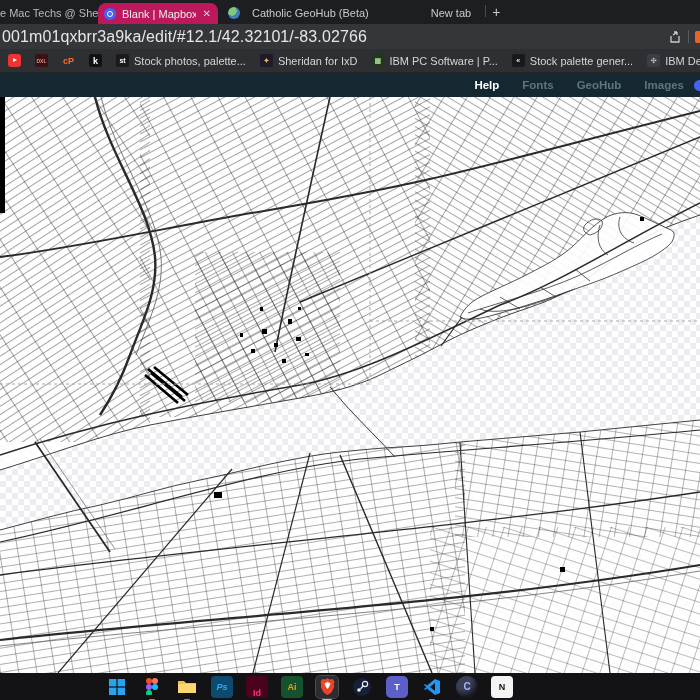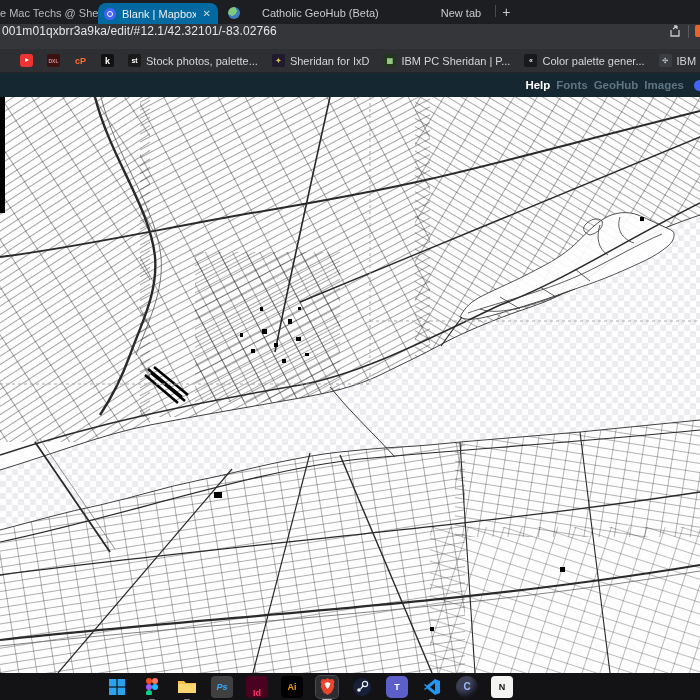--- a/index.html
+++ b/index.html
@@ -3,69 +3,69 @@
 <meta charset="utf-8">
 <style>
   * { margin:0; padding:0; box-sizing:border-box; }
   html,body { width:700px; height:700px; overflow:hidden; background:#000;
     font-family:"Liberation Sans", sans-serif; }
   .screen { width:700px; height:700px; display:flex; flex-direction:column; }
 
   
   .tabbar { height:24px; background:#1d1e21; display:flex; align-items:flex-end; color:#c9cacc; font-size:11px; position:relative; }
   .tab-partial { width:98px; overflow:hidden; white-space:nowrap; padding:0 4px 5px 0; color:#b9babc; }
-  .tab-active { background:#0369a1; border-radius:8px 8px 0 0; height:21px; width:120px;
+  .tab-active { background:#be185d; border-radius:8px 8px 0 0; height:21px; width:120px;
     display:flex; align-items:center; gap:6px; padding:0 6px; color:#ececee; }
   .tab-active .ttl { flex:1; overflow:hidden; white-space:nowrap; }
   .tab-close { color:#d6d7d9; font-size:10px; cursor:default; padding:0 1px; }
-  .tab { display:flex; align-items:center; gap:22px; padding:0 8px 5px 10px; white-space:nowrap; }
+  .tab { display:flex; align-items:center; gap:12px; padding:0 8px 5px 10px; white-space:nowrap; }
   .favicon { width:12px; height:12px; border-radius:50%; flex:0 0 auto; position:relative; }
   .fav-mapbox { background:#4264fb; }
   .fav-mapbox::after { content:""; position:absolute; inset:3px; border-radius:50%; border:1.5px solid #fff; }
   .fav-globe { background:radial-gradient(circle at 35% 35%, #7ec97e 0 40%, #3f7fc1 41% 75%, #2a5d93 76%); }
   .tab-sep { width:1px; height:12px; background:#4a4b4f; margin:0 6px 7px 6px; }
   .tab-plus { color:#c9cacc; font-size:14px; padding-bottom:4px; }
 
   
-  .urlbar { height:25px; background:#35363a; display:flex; align-items:flex-start; color:#e6e6e8; font-size:12px; }
+  .urlbar { height:25px; background:#35363a; display:flex; align-items:center; color:#e6e6e8; font-size:16px; }
   .url-text { padding-left:2px; flex:1; white-space:nowrap; overflow:hidden; letter-spacing:.1px; }
   .url-icons { display:flex; align-items:center; gap:6px; padding-right:0; }
   .share-ic { width:14px; height:14px; }
   .url-sep { width:1px; height:13px; background:#5a5b5f; }
   .ext-partial { width:5px; height:12px; background:#e8632c; border-radius:2px 0 0 2px; }
 
   
   .bookmarks { height:24px; background:#2e2f33; display:flex; align-items:center; gap:14px;
-    padding:0 20px; font-size:11px; color:#d4d5d7; overflow:hidden; border-bottom:1px solid #242529; }
+    padding:0 8px; font-size:11px; color:#d4d5d7; overflow:hidden; border-bottom:1px solid #242529; }
   .bm { display:flex; align-items:center; gap:5px; white-space:nowrap; flex:0 0 auto; }
   .bm-ic { width:13px; height:13px; border-radius:2px; display:flex; align-items:center; justify-content:center;
     font-size:7px; font-weight:bold; flex:0 0 auto; }
   .yt { background:#e33; position:relative; border-radius:3px; }
   .yt::after { content:""; position:absolute; left:5px; top:4px; border-left:4px solid #fff; border-top:2.5px solid transparent; border-bottom:2.5px solid transparent; }
 
   
   .studio { height:24px; background:#152731; display:flex; align-items:center; justify-content:flex-end;
-    gap:6px; padding-right:16px; font-size:11.5px; font-weight:bold; position:relative; }
+    gap:23px; padding-right:16px; font-size:11.5px; font-weight:bold; position:relative; }
   .studio .mi { color:#5e7682; }
   .studio .mi.on { color:#ffffff; }
   .studio-avatar { position:absolute; right:-5px; top:7px; width:11px; height:11px; border-radius:50%; background:#4264fb; }
 
   
   .map { flex:1; position:relative; background:#fff; }
   .map svg { display:block; }
 
   
   .taskbar { height:27px; background:#131316; display:flex; align-items:center; gap:13px; padding-left:106px; }
   .tb { width:22px; height:22px; display:flex; align-items:center; justify-content:center; position:relative;
     border-radius:4px; font-size:9px; font-weight:bold; }
   .tb .dot { position:absolute; bottom:-3px; left:50%; transform:translateX(-50%); width:6px; height:2px; border-radius:1px; background:#8a8a90; }
   .tb.active { background:#2c2c31; outline:1px solid #4a4a52; }
   .tb.active .dot { width:10px; background:#b9b9c0; }
-  .tb-ps { background:#404040; color:#31a8ff;font-style:italic; } .tb-id { background:#49021f; color:#ff3366;align-items:flex-end; }
-  .tb-ai { background:#000000; color:#ff9a00; } .tb-notion { background:#f4f4f2; color:#111; border-radius:4px; }
+  .tb-ps { background:#0c4a6e; color:#31a8ff;font-style:italic; } .tb-id { background:#49021f; color:#ff3366;align-items:flex-end; }
+  .tb-ai { background:#14532d; color:#ff9a00; } .tb-notion { background:#f4f4f2; color:#111; border-radius:4px; }
   .tb-teams { background:#5b5fc7; color:#fff; border-radius:5px; }
   .tb-c4d { background:radial-gradient(circle at 35% 30%, #3a3f55 0 35%, #15161f 70%); border-radius:50%; color:#9fb6ff; font-size:10px; }
 </style>
 </head>
 <body>
 
 <div class="screen">
 
   <div class="tabbar">
     <div class="tab-partial">e Mac Techs @ Sheridan :: Laser Fi</div>
@@ -113,25 +113,25 @@
     <div class="bm">
       <span class="bm-ic" style="background:#1a1a1a;color:#fff;">st</span>
       <span>Stock photos, palette...</span>
     </div>
     <div class="bm">
       <span class="bm-ic" style="background:#201a2e;color:#e3c15a;">✦</span>
       <span>Sheridan for IxD</span>
     </div>
     <div class="bm">
       <span class="bm-ic" style="background:#23351f;color:#9fd08a;">▦</span>
-      <span>IBM PC Sheridan | P...</span>
+      <span>IBM PC Software | P...</span>
     </div>
     <div class="bm">
       <span class="bm-ic" style="background:#17191c;color:#e8e8e8;">«</span>
-      <span>Color palette gener...</span>
+      <span>Stock palette gener...</span>
     </div>
     <div class="bm">
       <span class="bm-ic" style="background:#3a3d42;color:#b9bcc2;">✣</span>
       <span>IBM Design Langua...</span>
     </div>
 
   </div>
 
   <div class="studio">
     <span class="mi on">Help</span>

